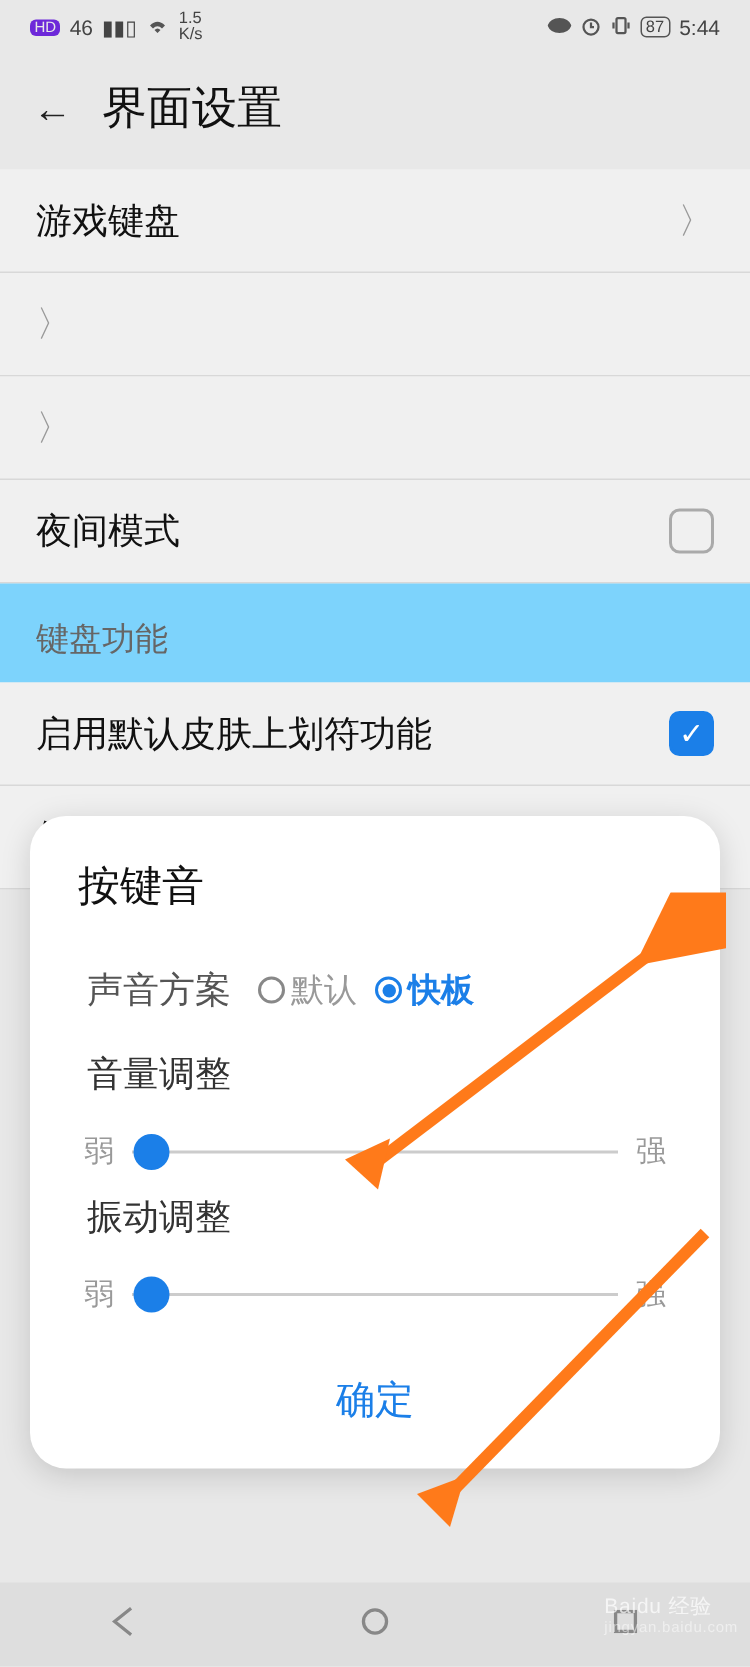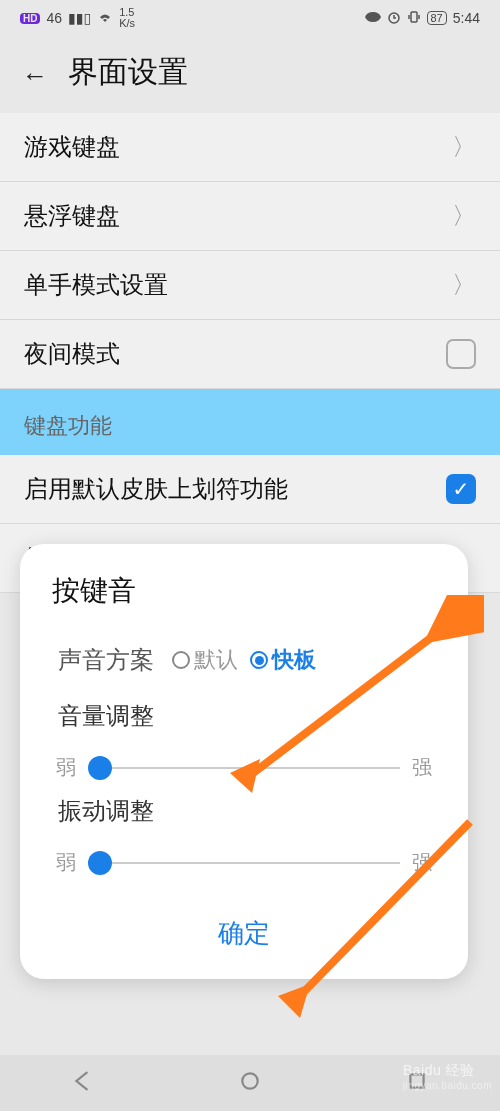--- a/index.html
+++ b/index.html
@@ -16,21 +16,21 @@
       display: flex;
       justify-content: space-between;
       align-items: center;
       padding: 0 20px;
       font-size: 14px;
       color: #444;
       font-family: Arial, sans-serif;
     }
     .status-left { display: flex; align-items: center; gap: 6px; }
     .status-right { display: flex; align-items: center; gap: 6px; }
-    .hd-badge { background:#6d28d9; color:#e8e8e8; border-radius:4px; padding:0 3px; font-size:10px; font-weight:bold; }
+    .hd-badge { background:#6d28d9; color:#e8e8e8; border-radius:4px; padding:0 3px; font-size:10px; font-weight:normal; }
     .header {
       display: flex;
       align-items: center;
       padding: 16px 22px 20px;
       gap: 20px;
     }
     .back-arrow { font-size: 26px; color: #222; }
     .header-title { font-size: 30px; color: #111; }
     .settings-list { background: #f0f0f0; }
     .setting-row {
@@ -55,21 +55,21 @@
       color: white; font-size: 20px;
     }
     .section-header {
       padding: 22px 24px 14px;
       font-size: 22px;
       color: #666;
       background: #7dd3fc;
     }
     .modal {
       position: absolute;
-      left: 20px; right: 32px;
+      left: 20px; right: 20px;
       top: 544px;
       background: #fff;
       border-radius: 24px;
       padding: 28px 32px 18px;
       box-shadow: 0 4px 20px rgba(0,0,0,0.15);
     }
     .modal-title { font-size: 28px; color: #111; margin-bottom: 34px; }
     .scheme-row { display: flex; align-items: center; gap: 12px; margin-bottom: 24px; margin-left: 6px; }
     .scheme-label { font-size: 24px; color: #555; margin-right: 6px; text-align: right; }
     .radio { display: flex; align-items: center; gap: 4px; font-size: 22px; }
@@ -147,25 +147,23 @@
   <span class="back-arrow">←</span>
   <span class="header-title">界面设置</span>
 </div>
 
 <div class="settings-list">
   <div class="setting-row">
     <span class="setting-label">游戏键盘</span>
     <span class="chevron">〉</span>
   </div>
   <div class="setting-row">
-    <span class="setting-label">悬浮键盘</span>
     <span class="chevron">〉</span>
   </div>
   <div class="setting-row">
-    <span class="setting-label">单手模式设置</span>
     <span class="chevron">〉</span>
   </div>
   <div class="setting-row">
     <span class="setting-label">夜间模式</span>
     <span class="checkbox"></span>
   </div>
   <div class="section-header">键盘功能</div>
   <div class="setting-row">
     <span class="setting-label">启用默认皮肤上划符功能</span>
     <span class="checkbox checked">✓</span>

